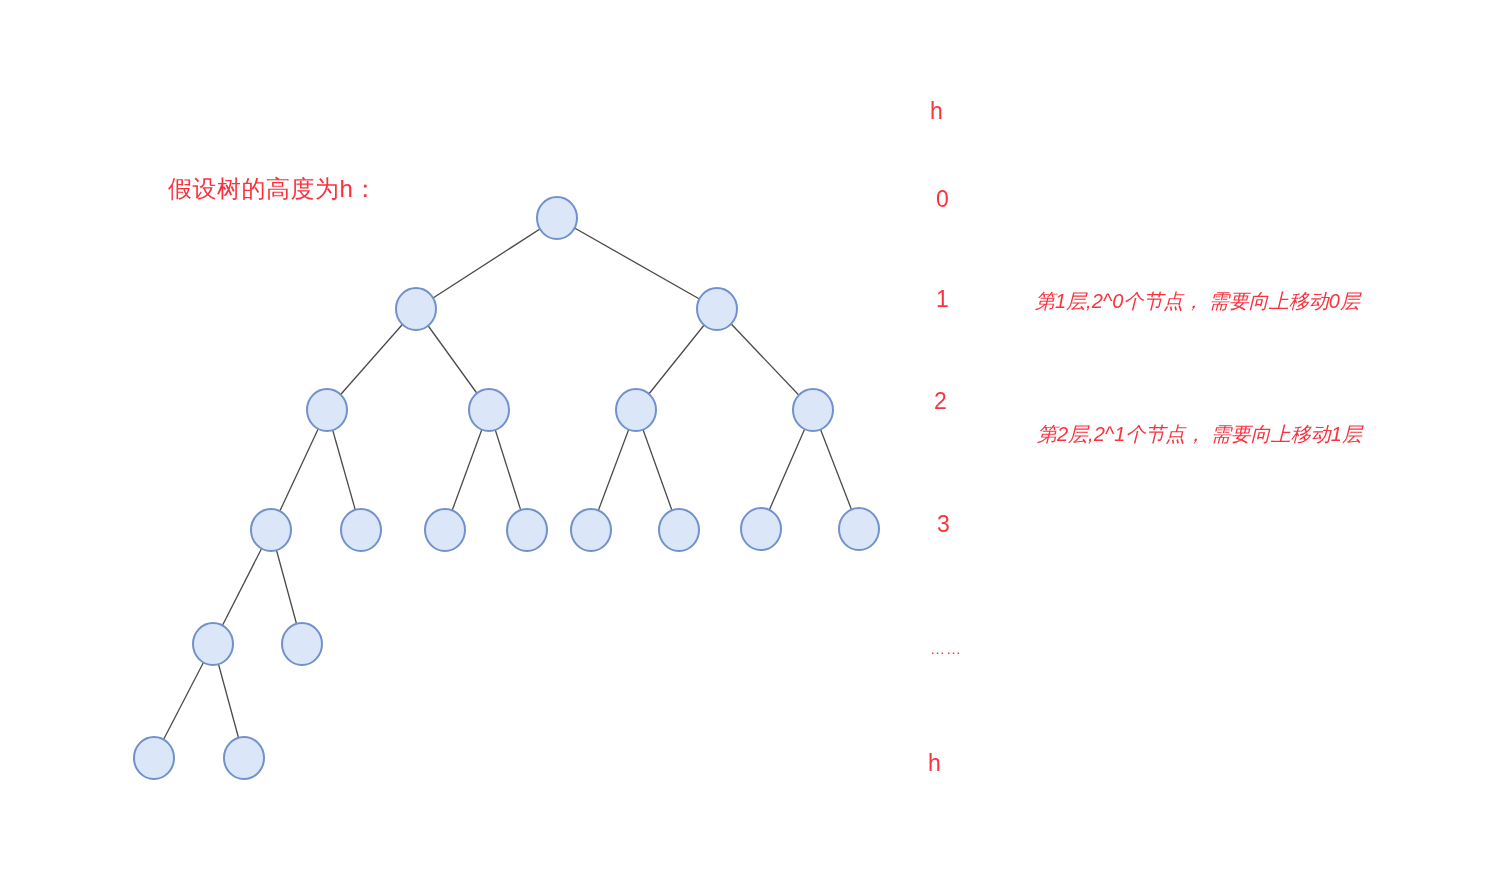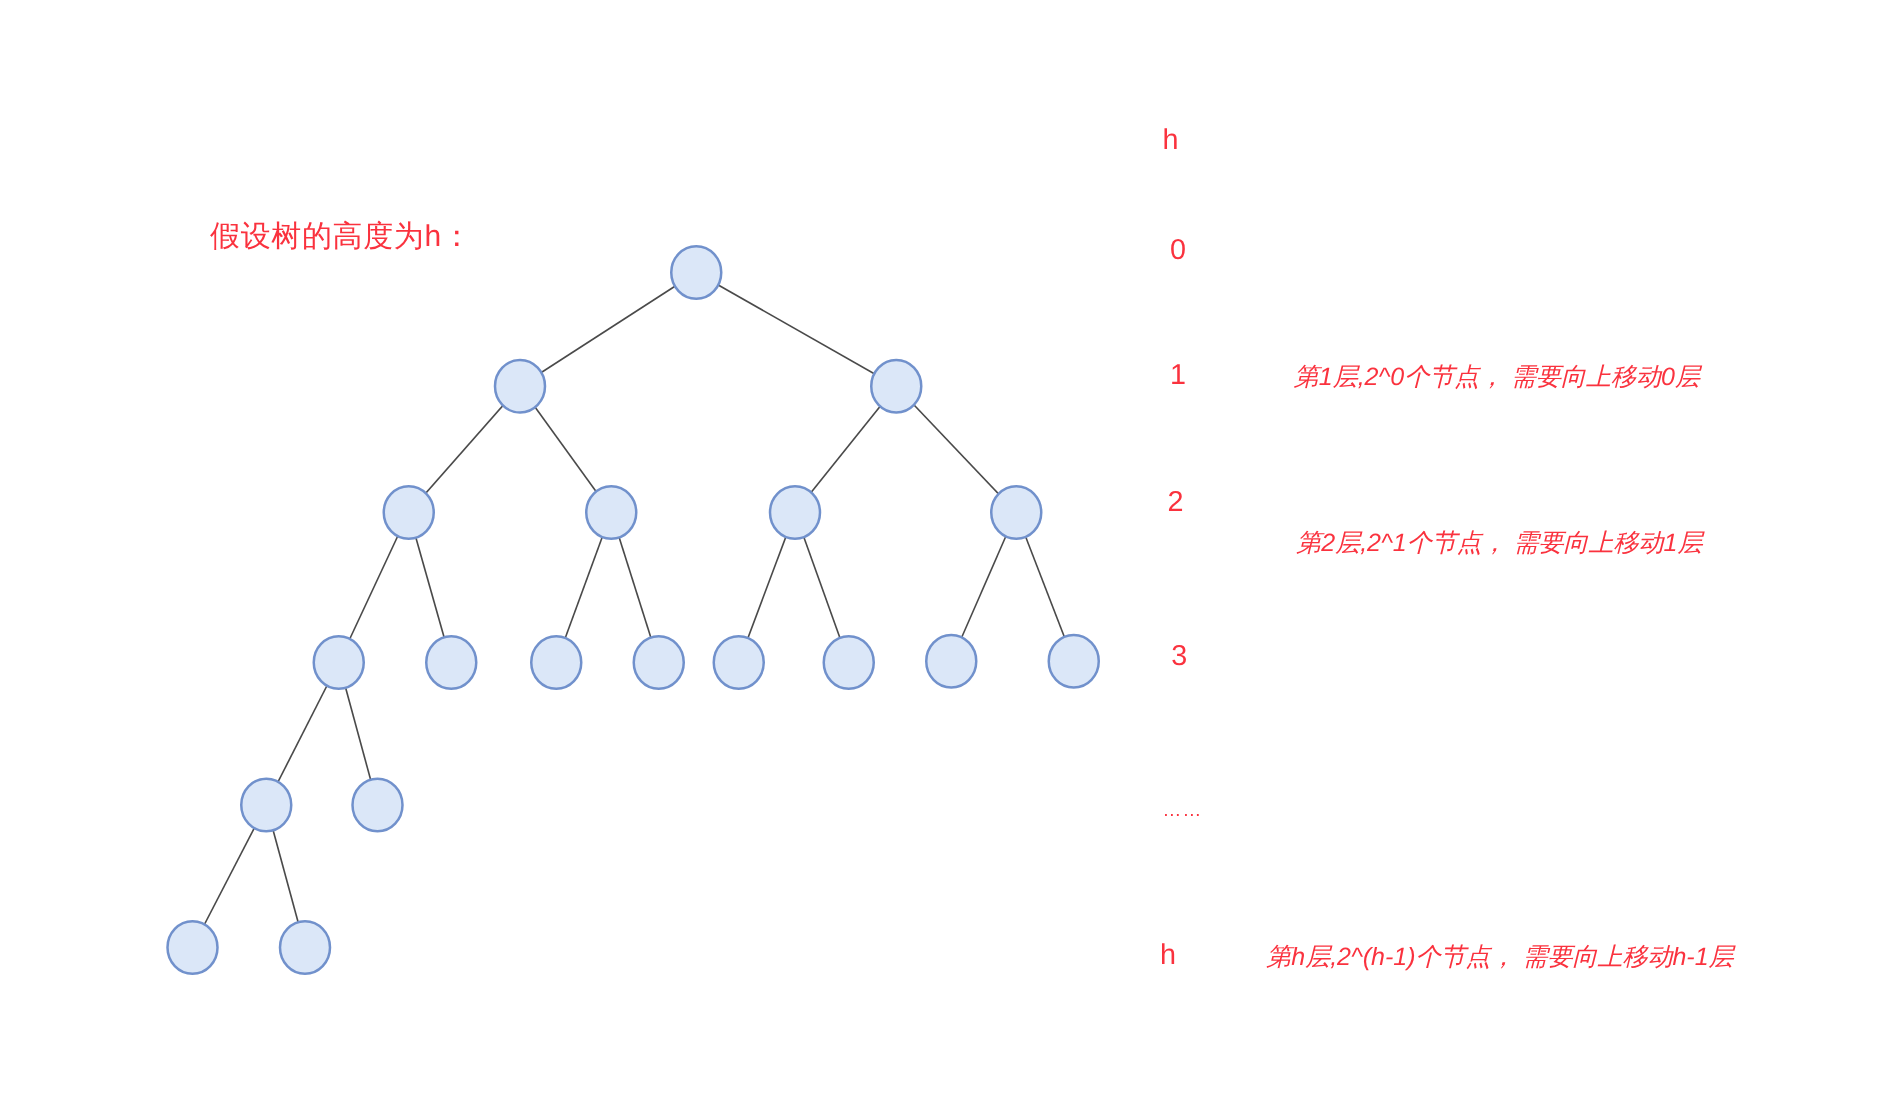--- a/index.html
+++ b/index.html
@@ -98,15 +98,14 @@
   <div class="level-label red-text" style="left:930px; top:98px;">h</div>
   <div class="level-label red-text" style="left:936px; top:186px;">0</div>
   <div class="level-label red-text" style="left:936px; top:286px;">1</div>
   <div class="level-label red-text" style="left:934px; top:388px;">2</div>
   <div class="level-label red-text" style="left:937px; top:511px;">3</div>
   <div class="level-dots red-text" style="left:930px; top:640px;">……</div>
   <div class="level-label red-text" style="left:928px; top:750px;">h</div>
 
   <div class="annotation red-text" style="left:1035px; top:288px;">第1层,2^0个节点， 需要向上移动0层</div>
   <div class="annotation red-text" style="left:1037px; top:389px;margin-top:32px;">第2层,2^1个节点， 需要向上移动1层</div>
-  <div class="annotation red-text" style="left:1013px; top:752px;">第h层,2^(h-1)个节点， 需要向上移动h-1层</div>
 
 </div>
 
 </body></html>

